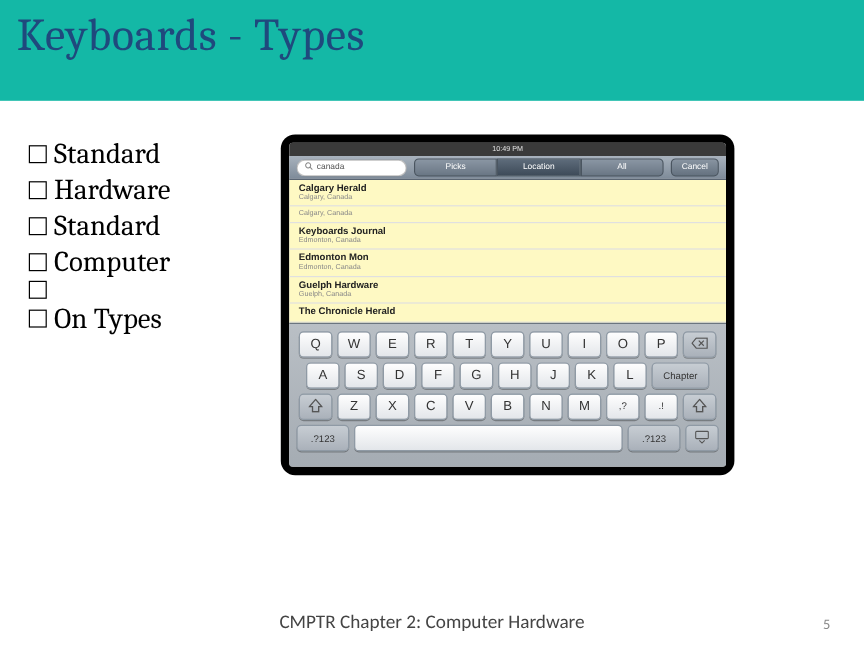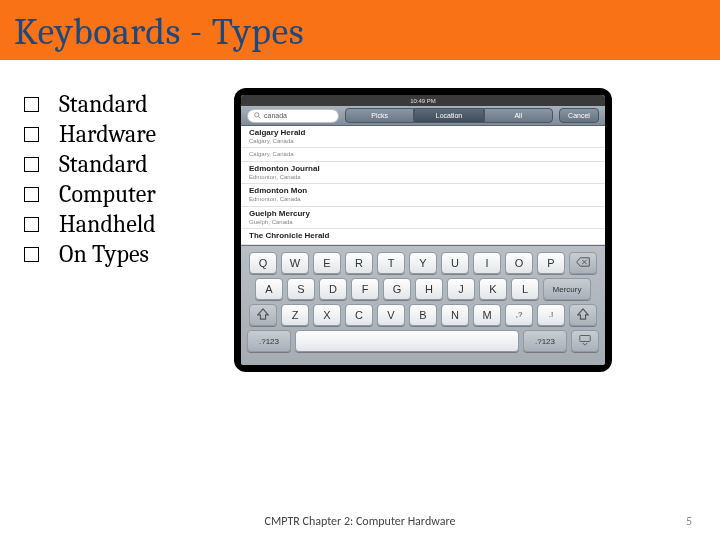--- a/index.html
+++ b/index.html
@@ -1,34 +1,34 @@
 <!DOCTYPE html>
 <html><head>
 <meta charset="utf-8">
 <style>
   * { box-sizing: border-box; margin: 0; padding: 0; }
   html, body { width: 720px; height: 540px; overflow: hidden; font-family: Georgia, 'Times New Roman', serif; }
   .slide {
     width: 720px; height: 540px; background: #fff; position: relative;
   }
   .title-bar {
-    background: #f97316; color: #1f497d; padding: 8px 14px 6px 14px;
-    height: 60px; display: flex; align-items: flex-end;
+    background: #14b8a6; color: #1f497d; padding: 8px 14px 6px 14px;
+    height: 84px; display: flex; align-items: flex-start;
   }
   .title-text {
     font-size: 38px; font-weight: 400; color: #1f497d; letter-spacing: 0.5px;
     font-family: Cambria, Georgia, serif;
   }
   .body {
     position: relative; height: 406px; padding: 30px 20px 0 24px;
     display: flex; gap: 16px;
   }
   .bullets { flex: 0 0 200px; }
   .bullet {
-    display: flex; align-items: center; gap: 20px; margin-bottom: 2px;
+    display: flex; align-items: center; gap: 6px; margin-bottom: 2px;
   }
   .bullet .box {
     width: 15px; height: 15px; border: 1.5px solid #000; flex: 0 0 15px;
   }
   .bullet .lbl {
     font-size: 24px; font-family: Cambria, Georgia, serif; color: #000;
   }
   
   .ipad-wrap { flex: 1; display: flex; justify-content: flex-start; }
   .ipad {
@@ -64,21 +64,21 @@
   .seg div:first-child { border-radius: 4px 0 0 4px; }
   .seg div:last-child { border-radius: 0 4px 4px 0; }
   .seg .sel { background: linear-gradient(#5d6b7a,#3e4b59); }
   .tbtn {
     flex: 0 0 40px; height: 15px; font-size: 7px; color: #fff;
     background: linear-gradient(#8894a1,#657280); border: 1px solid #4a5560;
     border-radius: 4px; display: flex; align-items: center; justify-content: center;
     font-family: Helvetica, Arial, sans-serif;
   }
   .listpane {
-    flex: 1; background: #ffffff; overflow: hidden;
+    flex: 1; background: #fef9c3; overflow: hidden;
   }
   .row {
     border-bottom: 1px solid #e0e0e0; padding: 3px 8px;
     font-family: Helvetica, Arial, sans-serif;
   }
   .row .r1 { font-size: 8px; font-weight: bold; color: #222; line-height: 1.1; }
   .row .r2 { font-size: 6px; color: #888; line-height: 1.1; }
   .kb {
     height: 120px; background: linear-gradient(#b9bfc5,#a5acb3);
     border-top: 1px solid #6b757f; padding: 6px 6px 4px 6px;
@@ -92,21 +92,21 @@
     height: 22px; display: flex; align-items: center; justify-content: center;
     font-size: 11px; color: #333; min-width: 26px; flex: 0 0 28px;
   }
   .key.special { background: linear-gradient(#c7cdd3,#aab1ba); font-size: 8px; }
   .key.bs svg { width: 14px; height: 10px; }
   .key.wide { flex: 0 0 44px; }
   .key.wider { flex: 0 0 48px; }
   .key.shift svg, .key.hide svg { width: 12px; height: 12px; }
   .footer {
     position: absolute; bottom: 12px; left: 0; right: 0;
-    display: flex; justify-content: center; font-size: 12px;
+    display: flex; justify-content: center; font-size: 16px;
     color: #444; font-family: Calibri, Arial, sans-serif;
   }
   .pagenum {
     position: absolute; bottom: 12px; right: 28px; font-size: 12px;
     color: #888; font-family: Calibri, Arial, sans-serif;
   }
 </style>
 </head>
 <body>
 
@@ -129,21 +129,20 @@
       <div class="bullet">
           <span class="box"></span>
           <span class="lbl">Standard</span>
         </div>
       <div class="bullet">
           <span class="box"></span>
           <span class="lbl">Computer</span>
         </div>
       <div class="bullet">
           <span class="box"></span>
-          <span class="lbl">Handheld</span>
         </div>
       <div class="bullet">
           <span class="box"></span>
           <span class="lbl">On Types</span>
         </div>
     </div>
 
     <div class="ipad-wrap">
       <div class="ipad">
         <div class="ipad-screen">
@@ -169,29 +168,29 @@
           </div>
           <div class="listpane">
             <div class="row">
                 <div class="r1">Calgary Herald</div>
                 <div class="r2">Calgary, Canada</div>
               </div>
             <div class="row">
                 <div class="r2">Calgary, Canada</div>
               </div>
             <div class="row">
-                <div class="r1">Edmonton Journal</div>
+                <div class="r1">Keyboards Journal</div>
                 <div class="r2">Edmonton, Canada</div>
               </div>
             <div class="row">
                 <div class="r1">Edmonton Mon</div>
                 <div class="r2">Edmonton, Canada</div>
               </div>
             <div class="row">
-                <div class="r1">Guelph Mercury</div>
+                <div class="r1">Guelph Hardware</div>
                 <div class="r2">Guelph, Canada</div>
               </div>
             <div class="row">
                 <div class="r1">The Chronicle Herald</div>
               </div>
           </div>
           <div class="kb">
             <div class="krow">
               <div class="key">Q</div>
               <div class="key">W</div>
@@ -216,21 +215,21 @@
             <div class="krow">
               <div class="key">A</div>
               <div class="key">S</div>
               <div class="key">D</div>
               <div class="key">F</div>
               <div class="key">G</div>
               <div class="key">H</div>
               <div class="key">J</div>
               <div class="key">K</div>
               <div class="key">L</div>
-              <div class="key special wider">Mercury</div>
+              <div class="key special wider">Chapter</div>
             </div>
             <div class="krow">
               <div class="key special shift">
                 <span>
                   <svg viewBox="0 0 14 14">
                       <path d="M7 1 L13 8 L10 8 L10 13 L4 13 L4 8 L1 8 Z" fill="none" stroke="#555" stroke-width="1.3"></path>
                     </svg>
                 </span>
               </div>
               <div class="key">Z</div>

